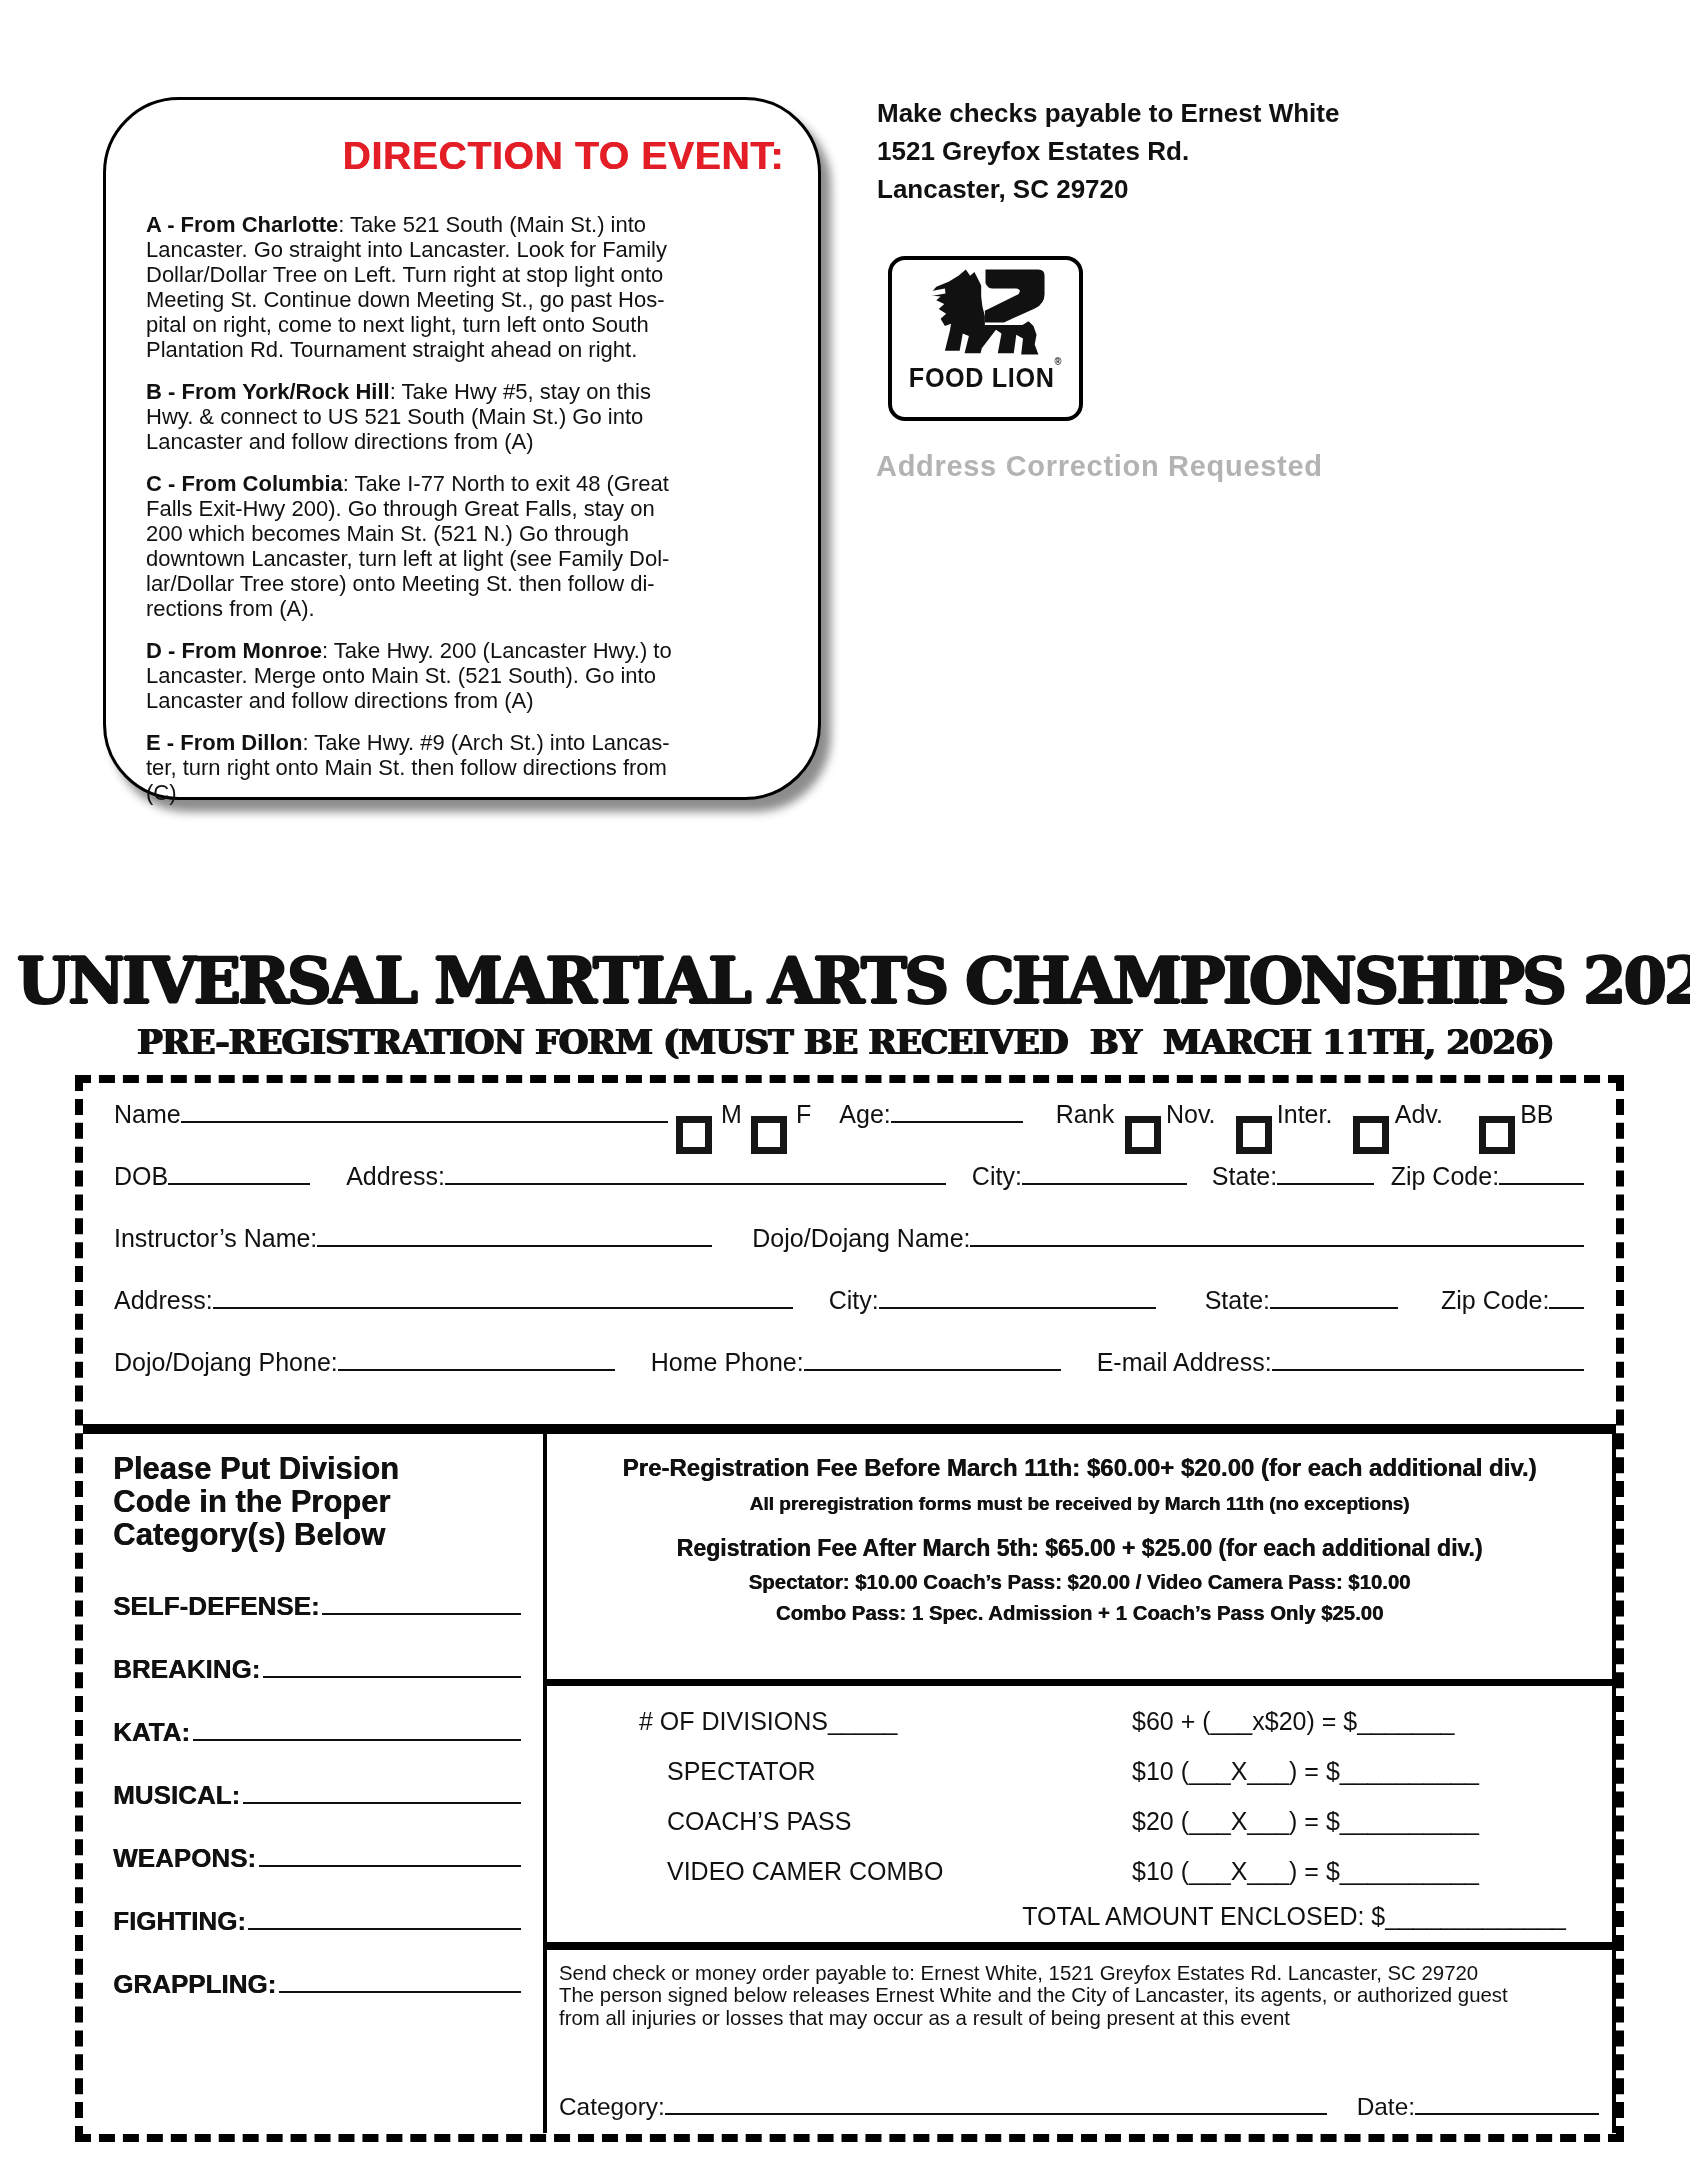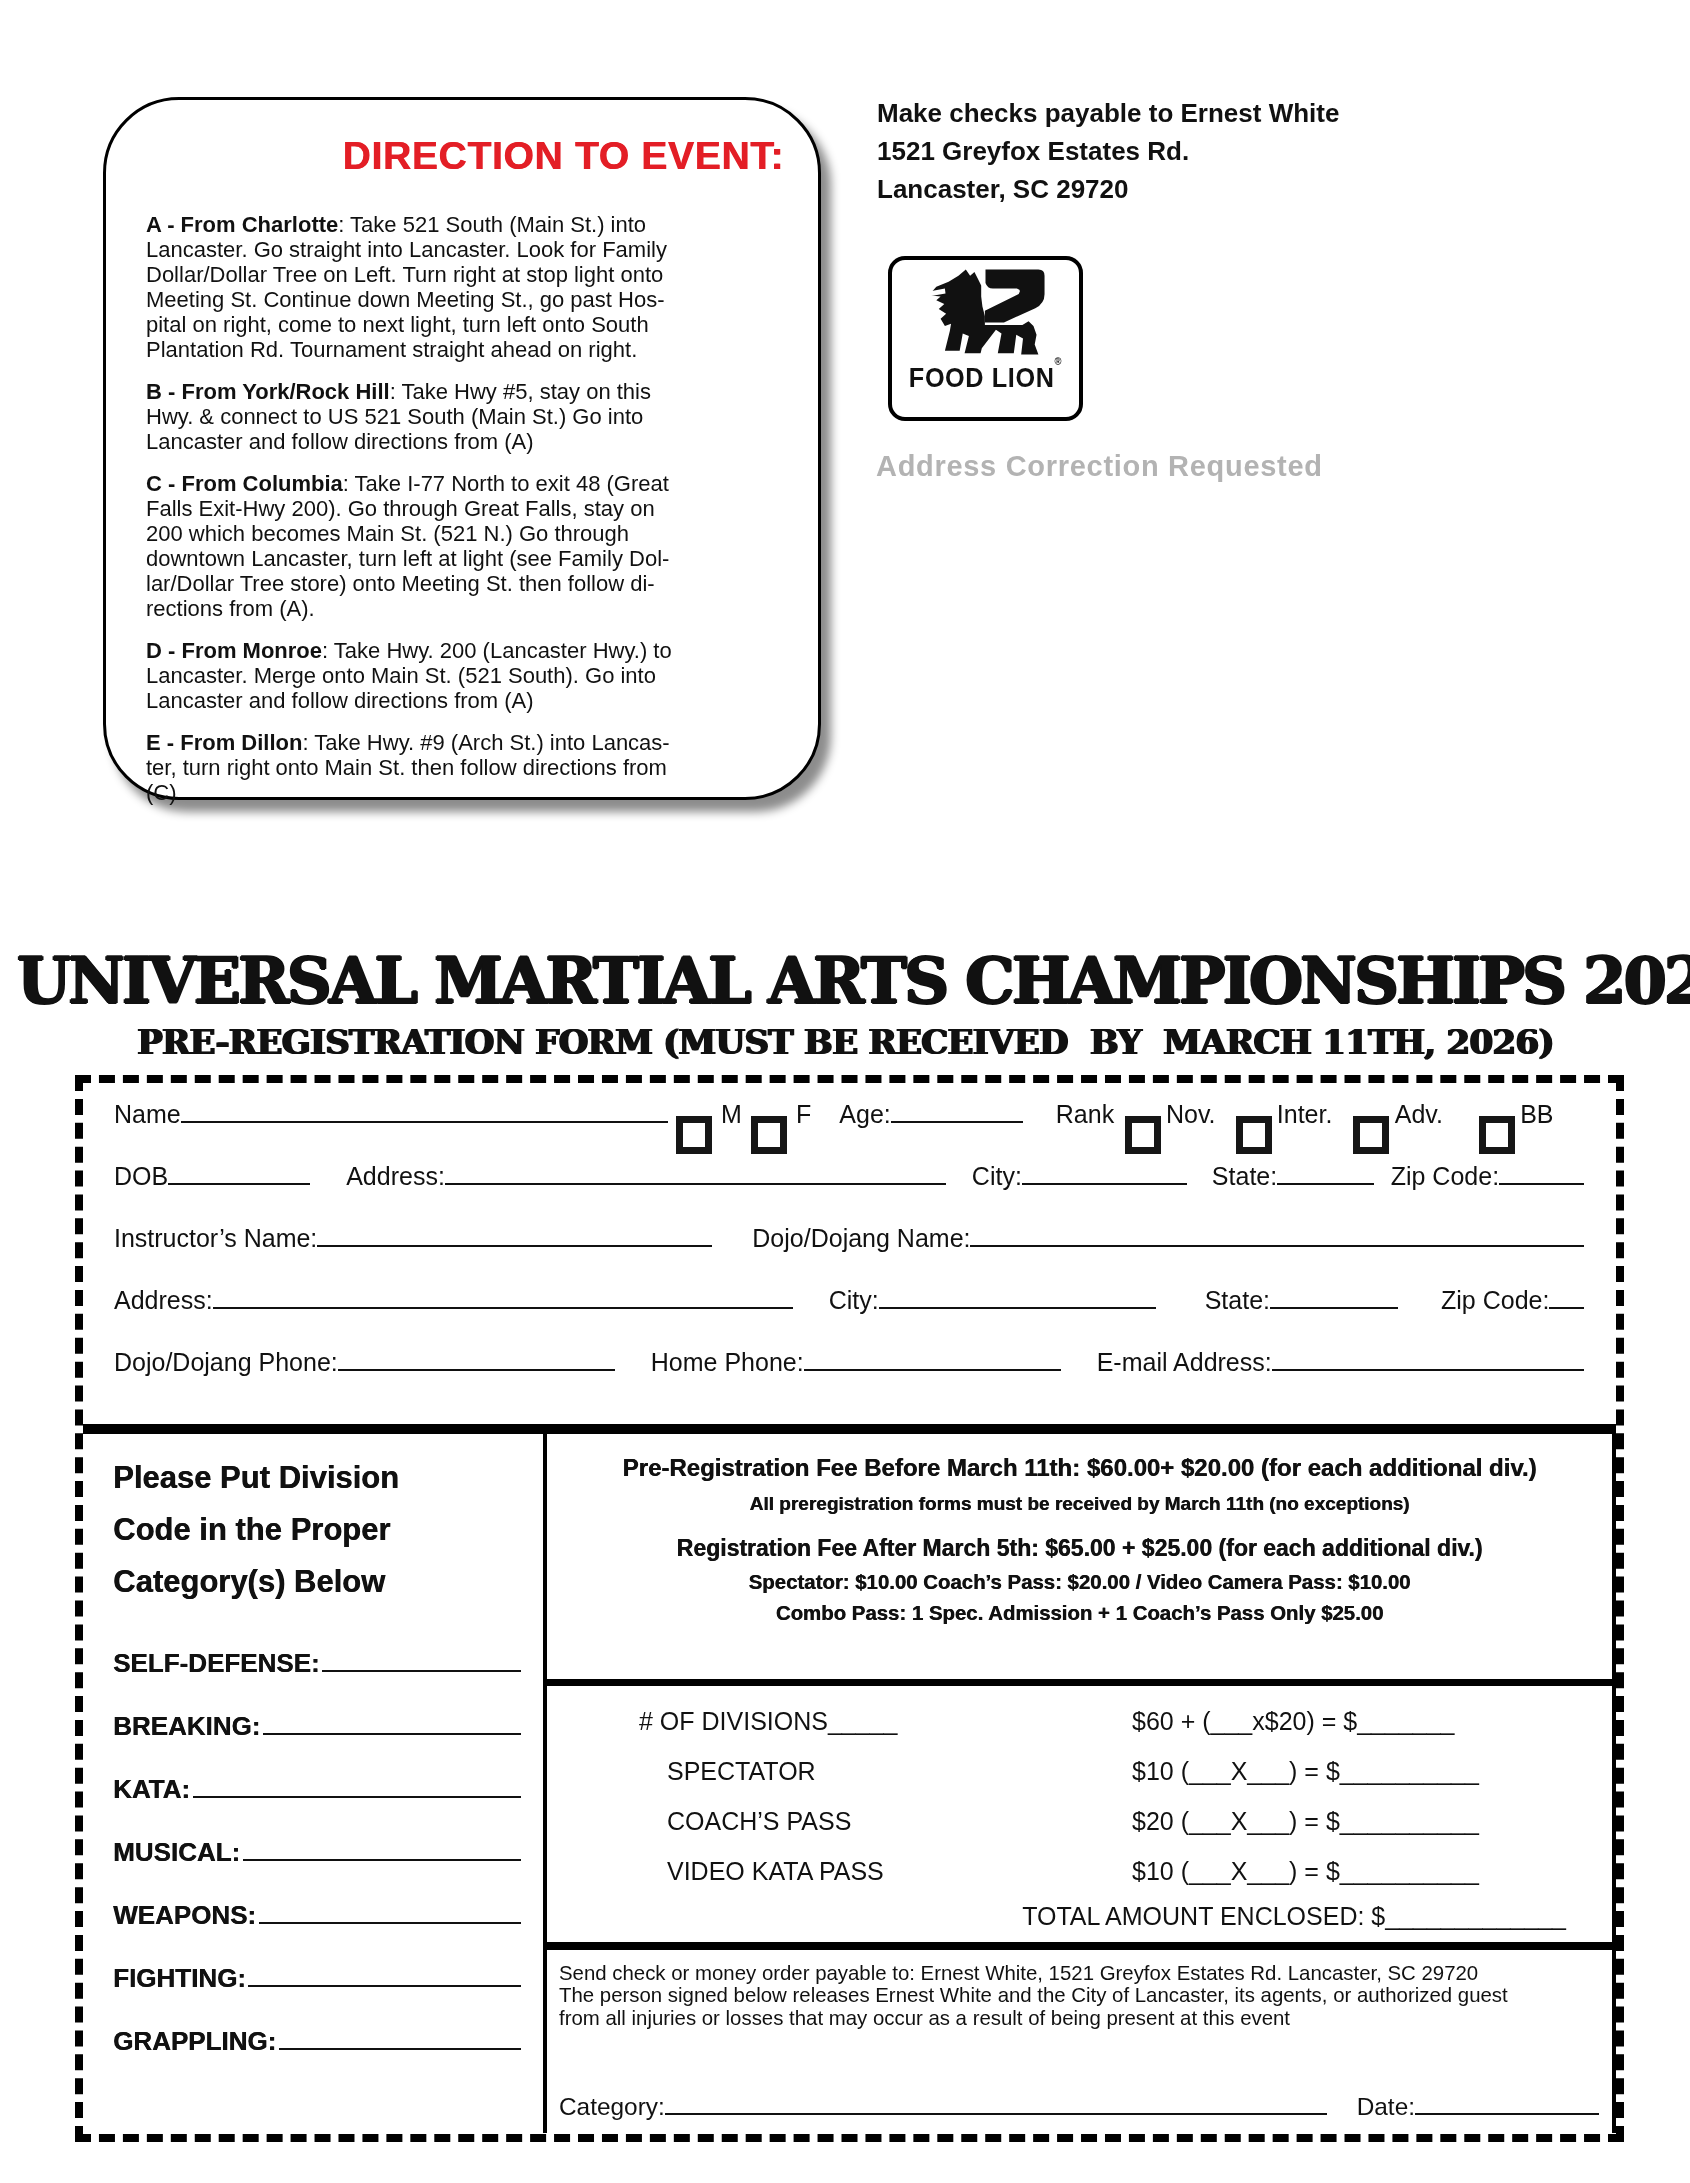--- a/index.html
+++ b/index.html
@@ -56,21 +56,21 @@
   .rows { height:341px; padding:17px 32px 0 31px; display:flex; flex-direction:column; }
   .frow { display:flex; align-items:baseline; height:62px; font-size:25px; }
   .frow .lbl { white-space:nowrap; }
   .line { display:inline-block; height:9.2px; border-bottom:2.6px solid #111; }
   .cb { display:inline-block; width:36px; height:38px; border:7.2px solid #161616; align-self:center; transform:translateY(4px); background:#fff; }
 
   
   .boxes { display:flex; border-top:10px solid #000; height:709px; }
   .divbox { width:464px; border-right:4.6px solid #000; padding:18.4px 22.4px 0 30px; }
   .divbox h2 {
-    font-size:31px; line-height:52px; font-weight:900; white-space:pre-line;
+    font-size:31px; line-height:33px; font-weight:900; white-space:pre-line;
     margin-bottom:40px; text-shadow:0.5px 0 #111;
   }
   .cat { display:flex; align-items:baseline; height:63px; font-size:26px; font-weight:900; text-shadow:0.4px 0 #111; }
   .cat .line { flex:1; margin-left:2.6px; }
 
   .rightcol { flex:1; display:flex; flex-direction:column; border-right:4px solid #000; }
   .feeinfo { height:252px; border-bottom:7.2px solid #000; text-align:center; padding-top:20px; }
   .feeinfo div { font-weight:900; text-shadow:0.5px 0 #111; white-space:nowrap; }
   .fi0 { font-size:24px; margin-bottom:10.5px; }
   .fi1 { font-size:19px; margin-bottom:20px; }
@@ -254,21 +254,21 @@
         </div>
         <div class="ftrow indent">
           <span class="flabel">SPECTATOR</span>
           <span class="formula">$10  (___X___) = $__________</span>
         </div>
         <div class="ftrow indent">
           <span class="flabel">COACH’S PASS</span>
           <span class="formula">$20  (___X___) = $__________</span>
         </div>
         <div class="ftrow indent">
-          <span class="flabel">VIDEO KATA PASS</span>
+          <span class="flabel">VIDEO CAMER COMBO</span>
           <span class="formula">$10  (___X___) = $__________</span>
         </div>
         <div class="fttotal">TOTAL AMOUNT ENCLOSED: $_____________</div>
       </div>
 
       <div class="release">
         <div class="reltext">Send check or money order payable to: Ernest White, 1521 Greyfox Estates Rd. Lancaster, SC 29720
 The person signed below releases Ernest White and the City of Lancaster, its agents, or authorized guest
 from all injuries or losses that may occur as a result of being present at this event</div>
         <div class="sigrow">

